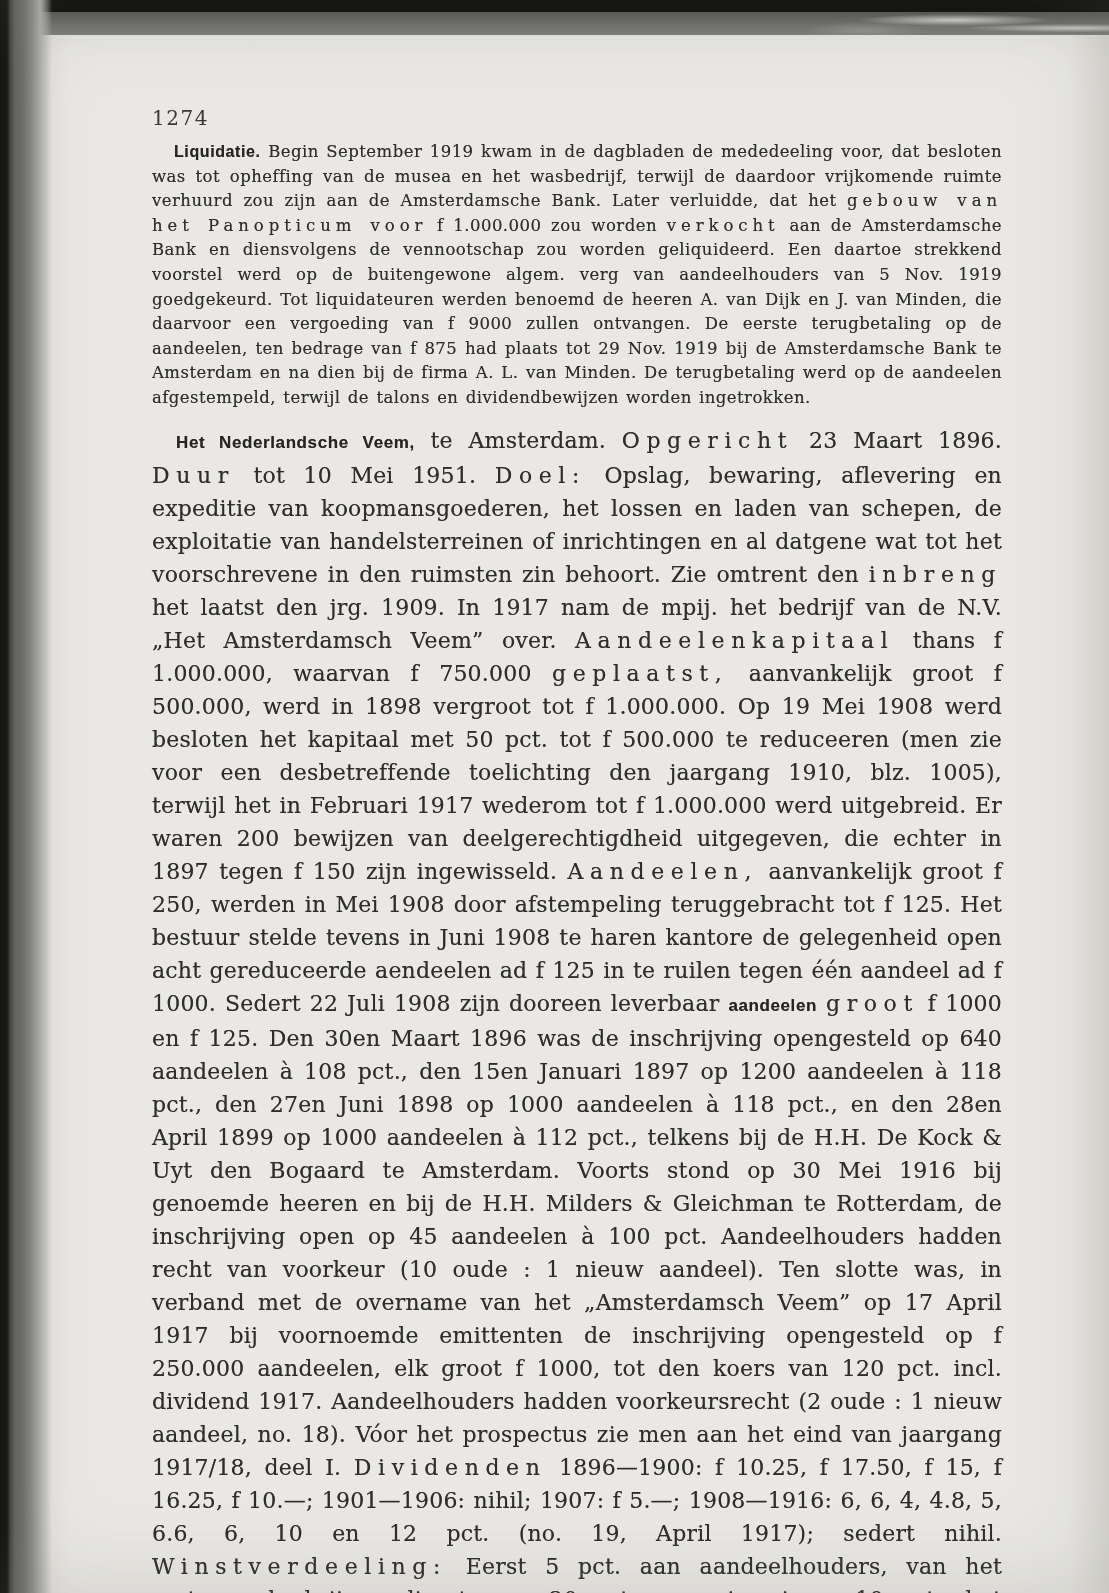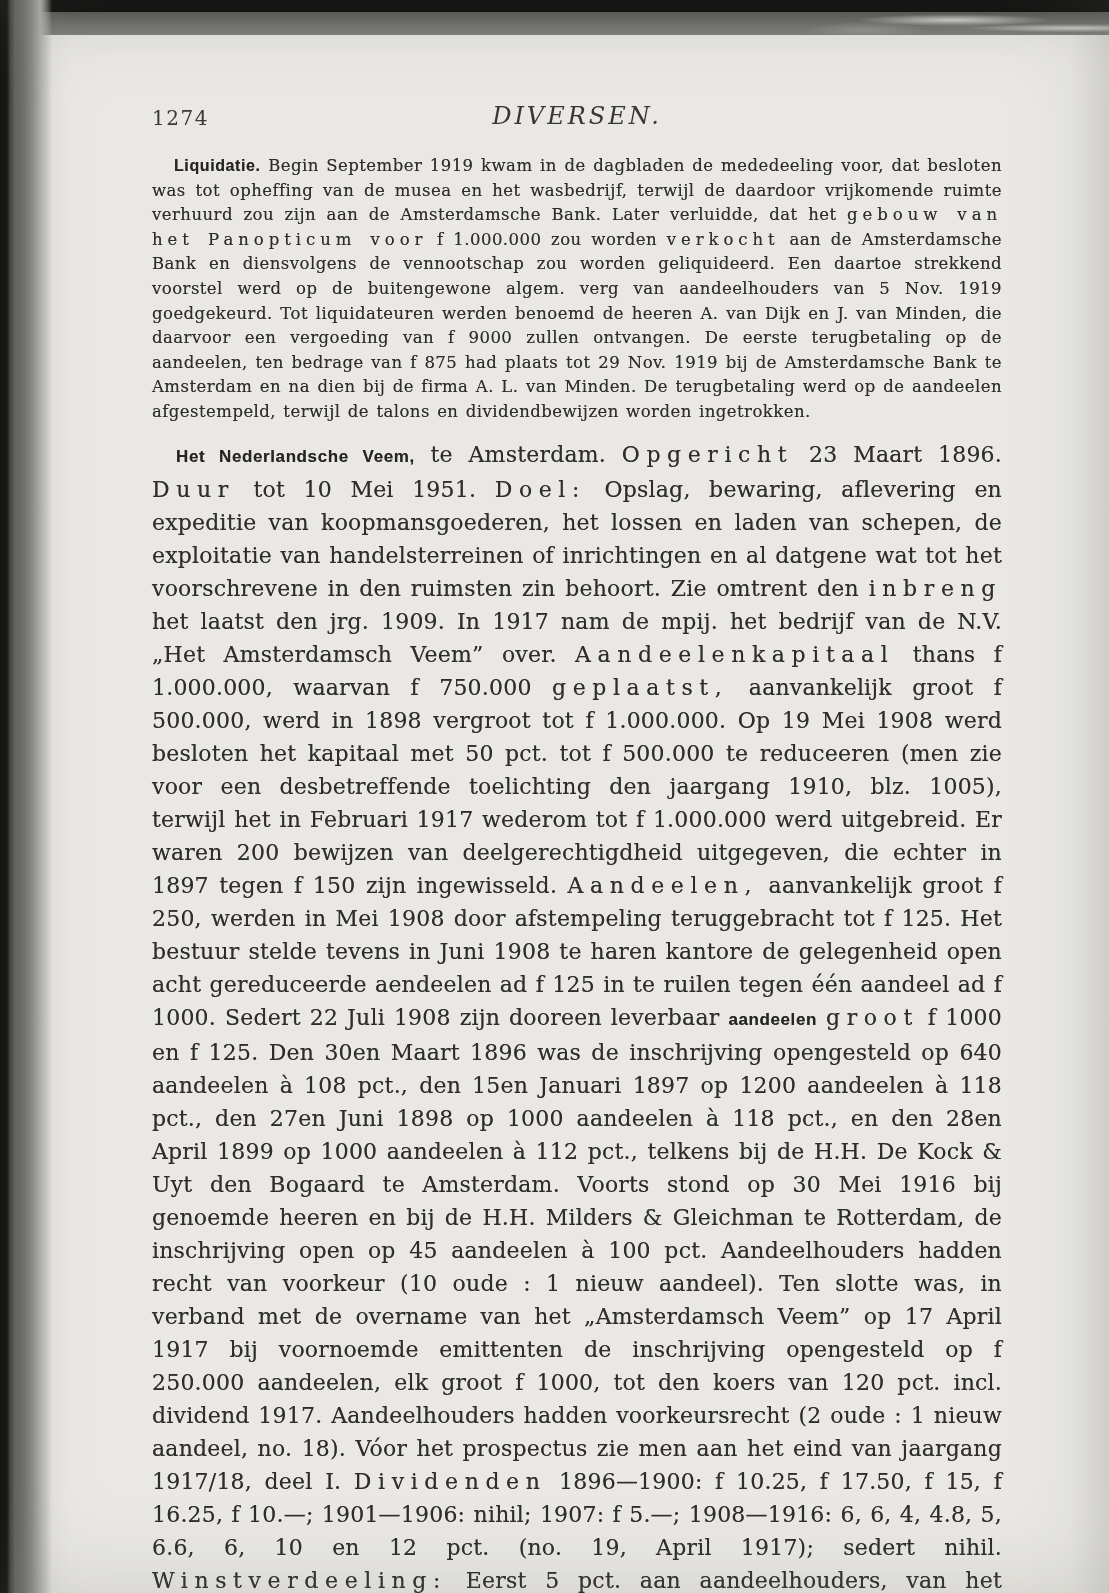--- a/index.html
+++ b/index.html
@@ -43,21 +43,21 @@
     position:absolute; left:0; top:6px;
     font-size:20px; letter-spacing:1.5px; color:#3a3936;
   }
   .header-title {
     position:absolute; left:0; right:0; top:2px; text-align:center;
     font-style:italic; font-size:24px; letter-spacing:3px; color:#383734;
   }
 
   .para { text-align:justify; margin:0; text-shadow:0 0 .5px rgba(46,45,42,.55); }
   .para.small {
-    margin-top:14px;
+    margin-top:0;
     font-size:16.5px; line-height:24.6px; letter-spacing:.45px; word-spacing:1.6px;
     text-indent:22px;
   }
   .para.main {
     margin-top:13px;
     font-size:22px; line-height:33px; letter-spacing:.2px; word-spacing:1px;
     text-indent:24px;
   }
   .run.normal { }
   .run.bold {
@@ -71,21 +71,20 @@
 <body>
 
 <div class="scan">
   <div class="top-bar-black"></div>
   <div class="top-bar-gray"></div>
   <div class="binding"></div>
 
   <div class="content">
     <div class="header-row">
       <span class="page-number">1274</span>
-      <span class="header-title">DIVERSEN.</span>
     </div>
     <div id="text-body">
         <p class="para small"><span class="run bold">Liquidatie.</span><span class="run normal"> Begin September 1919 kwam in de dagbladen de mededeeling voor, dat besloten was tot opheffing van de musea en het wasbedrijf, terwijl de daardoor vrijkomende ruimte verhuurd zou zijn aan de Amsterdamsche Bank. Later verluidde, dat het </span><span class="run spaced">gebouw van het Panopticum voor</span><span class="run normal"> f 1.000.000 zou worden </span><span class="run spaced">verkocht</span><span class="run normal"> aan de Amsterdamsche Bank en diensvolgens de vennootschap zou worden geliquideerd. Een daartoe strekkend voorstel werd op de buitengewone algem. verg van aandeelhouders van 5 Nov. 1919 goedgekeurd. Tot liquidateuren werden benoemd de heeren A. van Dijk en J. van Minden, die daarvoor een vergoeding van f 9000 zullen ontvangen. De eerste terugbetaling op de aandeelen, ten bedrage van f 875 had plaats tot 29 Nov. 1919 bij de Amsterdamsche Bank te Amsterdam en na dien bij de firma A. L. van Minden. De terugbetaling werd op de aandeelen afgestempeld, terwijl de talons en dividendbewijzen worden ingetrokken.</span></p>
         <p class="para main"><span class="run bold">Het Nederlandsche Veem,</span><span class="run normal"> te Amsterdam. </span><span class="run spaced">Opgericht</span><span class="run normal"> 23 Maart 1896. </span><span class="run spaced">Duur</span><span class="run normal"> tot 10 Mei 1951. </span><span class="run spaced">Doel:</span><span class="run normal"> Opslag, bewaring, aflevering en expeditie van koopmansgoederen, het lossen en laden van schepen, de exploitatie van handelsterreinen of inrichtingen en al datgene wat tot het voorschrevene in den ruimsten zin behoort. Zie omtrent den </span><span class="run spaced">inbreng</span><span class="run normal"> het laatst den jrg. 1909. In 1917 nam de mpij. het bedrijf van de N.V. „Het Amsterdamsch Veem” over. </span><span class="run spaced">Aandeelenkapitaal</span><span class="run normal"> thans f 1.000.000, waarvan f 750.000 </span><span class="run spaced">geplaatst,</span><span class="run normal"> aanvankelijk groot f 500.000, werd in 1898 vergroot tot f 1.000.000. Op 19 Mei 1908 werd besloten het kapitaal met 50 pct. tot f 500.000 te reduceeren (men zie voor een desbetreffende toelichting den jaargang 1910, blz. 1005), terwijl het in Februari 1917 wederom tot f 1.000.000 werd uitgebreid. Er waren 200 bewijzen van deelgerechtigdheid uitgegeven, die echter in 1897 tegen f 150 zijn ingewisseld. </span><span class="run spaced">Aandeelen,</span><span class="run normal"> aanvankelijk groot f 250, werden in Mei 1908 door afstempeling teruggebracht tot f 125. Het bestuur stelde tevens in Juni 1908 te haren kantore de gelegenheid open acht gereduceerde aendeelen ad f 125 in te ruilen tegen één aandeel ad f 1000. Sedert 22 Juli 1908 zijn dooreen leverbaar </span><span class="run bold">aandeelen</span><span class="run normal"> </span><span class="run spaced">groot</span><span class="run normal"> f 1000 en f 125. Den 30en Maart 1896 was de inschrijving opengesteld op 640 aandeelen à 108 pct., den 15en Januari 1897 op 1200 aandeelen à 118 pct., den 27en Juni 1898 op 1000 aandeelen à 118 pct., en den 28en April 1899 op 1000 aandeelen à 112 pct., telkens bij de H.H. De Kock &amp; Uyt den Bogaard te Amsterdam. Voorts stond op 30 Mei 1916 bij genoemde heeren en bij de H.H. Milders &amp; Gleichman te Rotterdam, de inschrijving open op 45 aandeelen à 100 pct. Aandeelhouders hadden recht van voorkeur (10 oude : 1 nieuw aandeel). Ten slotte was, in verband met de overname van het „Amsterdamsch Veem” op 17 April 1917 bij voornoemde emittenten de inschrijving opengesteld op f 250.000 aandeelen, elk groot f 1000, tot den koers van 120 pct. incl. dividend 1917. Aandeelhouders hadden voorkeursrecht (2 oude : 1 nieuw aandeel, no. 18). Vóor het prospectus zie men aan het eind van jaargang 1917/18, deel I. </span><span class="run spaced">Dividenden</span><span class="run normal"> 1896—1900: f 10.25, f 17.50, f 15, f 16.25, f 10.—; 1901—1906: nihil; 1907: f 5.—; 1908—1916: 6, 6, 4, 4.8, 5, 6.6, 6, 10 en 12 pct. (no. 19, April 1917); sedert nihil. </span><span class="run spaced">Winstverdeeling:</span><span class="run normal"> Eerst 5 pct. aan aandeelhouders, van het resteerende krijgen directeuren 20 pct., commissarissen 10 pct., het reservefonds 5 pct. en aandeelhouders het restant. De Mpij. had verder een 4½ pct. oblig.leening gesloten, welke sinds Febr. 1909 aflosbaar is gesteld en uit de officiëele noteering is vervallen. Voor bijzonderheden omtrent deze oblig. zie men het laatst jaargang 1909. </span></p>
       </div>
   </div>
 
   <div class="page-shadow"></div>
 </div>
 

